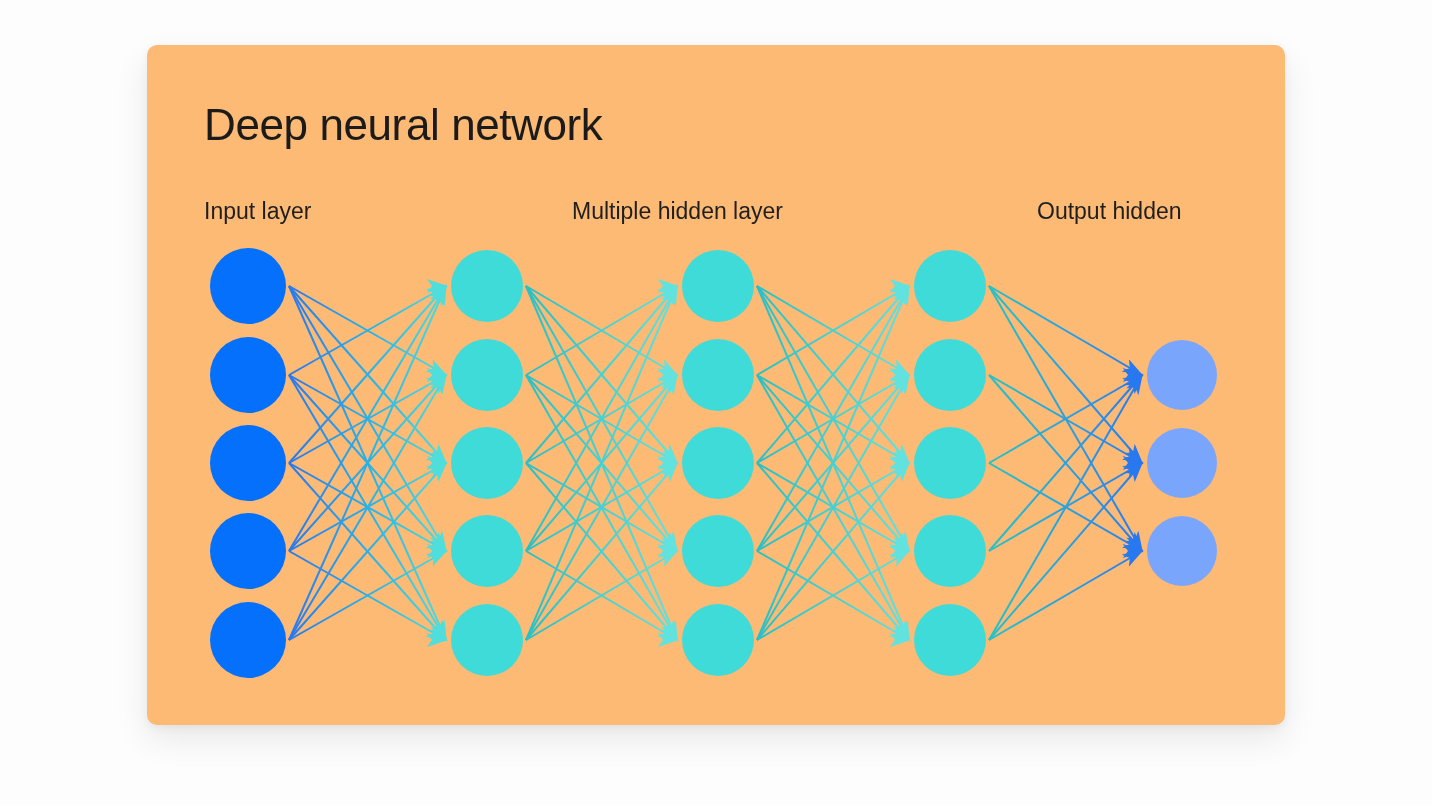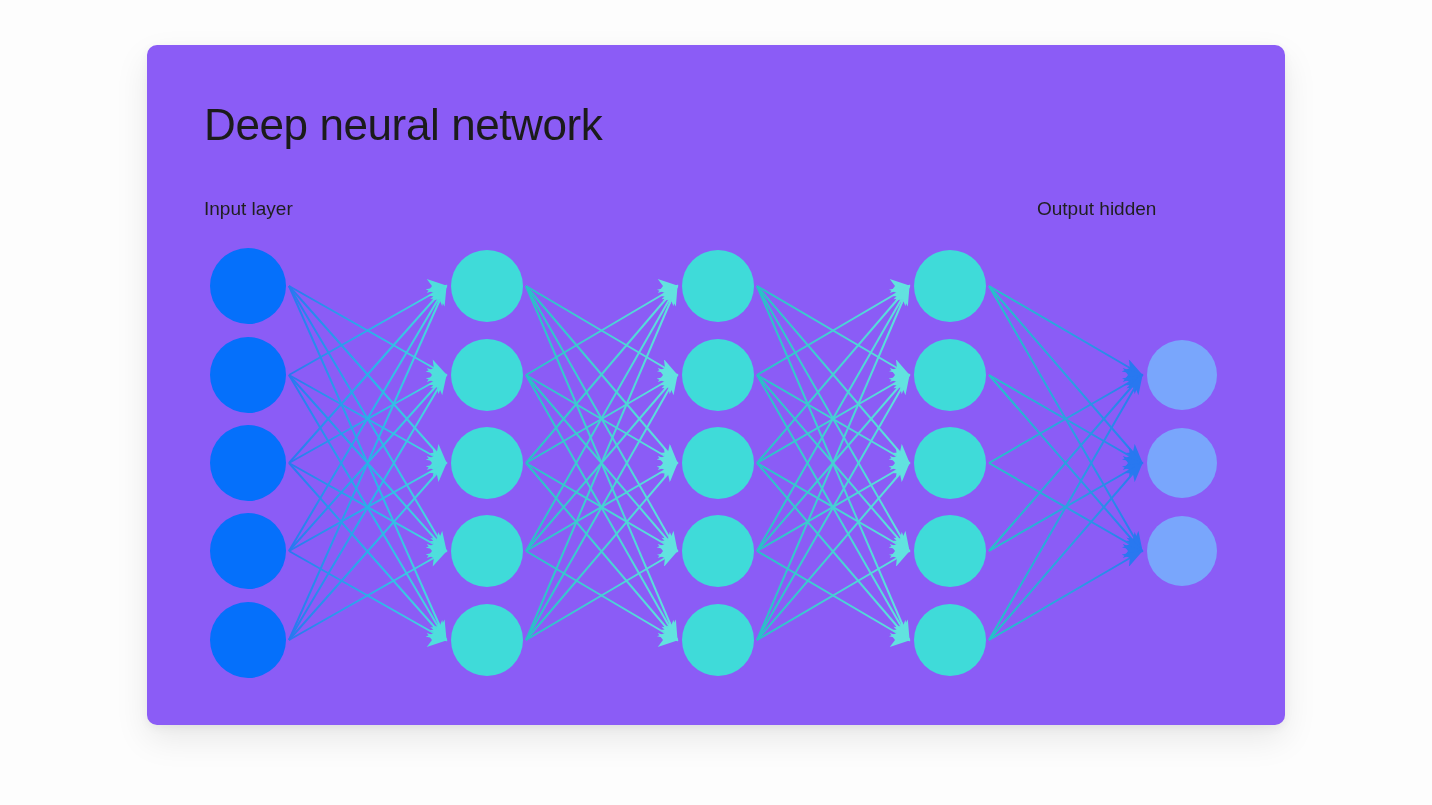--- a/index.html
+++ b/index.html
@@ -20,42 +20,42 @@
     height: 805px;
   }
 
   
   #card {
     position: absolute;
     left: 147px;
     top: 45px;
     width: 1138px;
     height: 680px;
-    background: #8b5cf6;
+    background: #fdba74;
     border-radius: 10px;
     box-shadow: 0 14px 34px rgba(0,0,0,0.085),
                 0 3px 10px rgba(0,0,0,0.05);
   }
 
   
   #title {
     position: absolute;
     left: 57px;
     top: 55px;
     font-size: 44px;
     font-weight: 400;
     color: #1b1b1b;
     letter-spacing: -0.4px;
     white-space: nowrap;
   }
 
   
   .layer-label {
     position: absolute;
-    font-size: 19px;
+    font-size: 23px;
     font-weight: 400;
     color: #1f1f1f;
     white-space: nowrap;
     top: 153px;
   }
   #lbl-0 { left: 57px; }
   #lbl-1 { left: 425px; }
   #lbl-2 { left: 890px; }
 
   
@@ -71,20 +71,21 @@
 </head>
 <body>
 
 <div id="stage">
 
   <div id="card">
 
     <div id="title">Deep neural network</div>
 
     <div class="layer-label" id="lbl-0">Input layer</div>
+    <div class="layer-label" id="lbl-1">Multiple hidden layer</div>
     <div class="layer-label" id="lbl-2">Output hidden</div>
 
     <svg id="net" viewBox="0 0 1138 680">
       <defs>
         <linearGradient id="gapA" x1="0" y1="0" x2="1" y2="0">
           <stop offset="0%" stop-color="#2878f0"></stop>
           <stop offset="55%" stop-color="#29b6e8"></stop>
           <stop offset="100%" stop-color="#4fdedc"></stop>
         </linearGradient>
         <linearGradient id="gapB" x1="0" y1="0" x2="1" y2="0">

